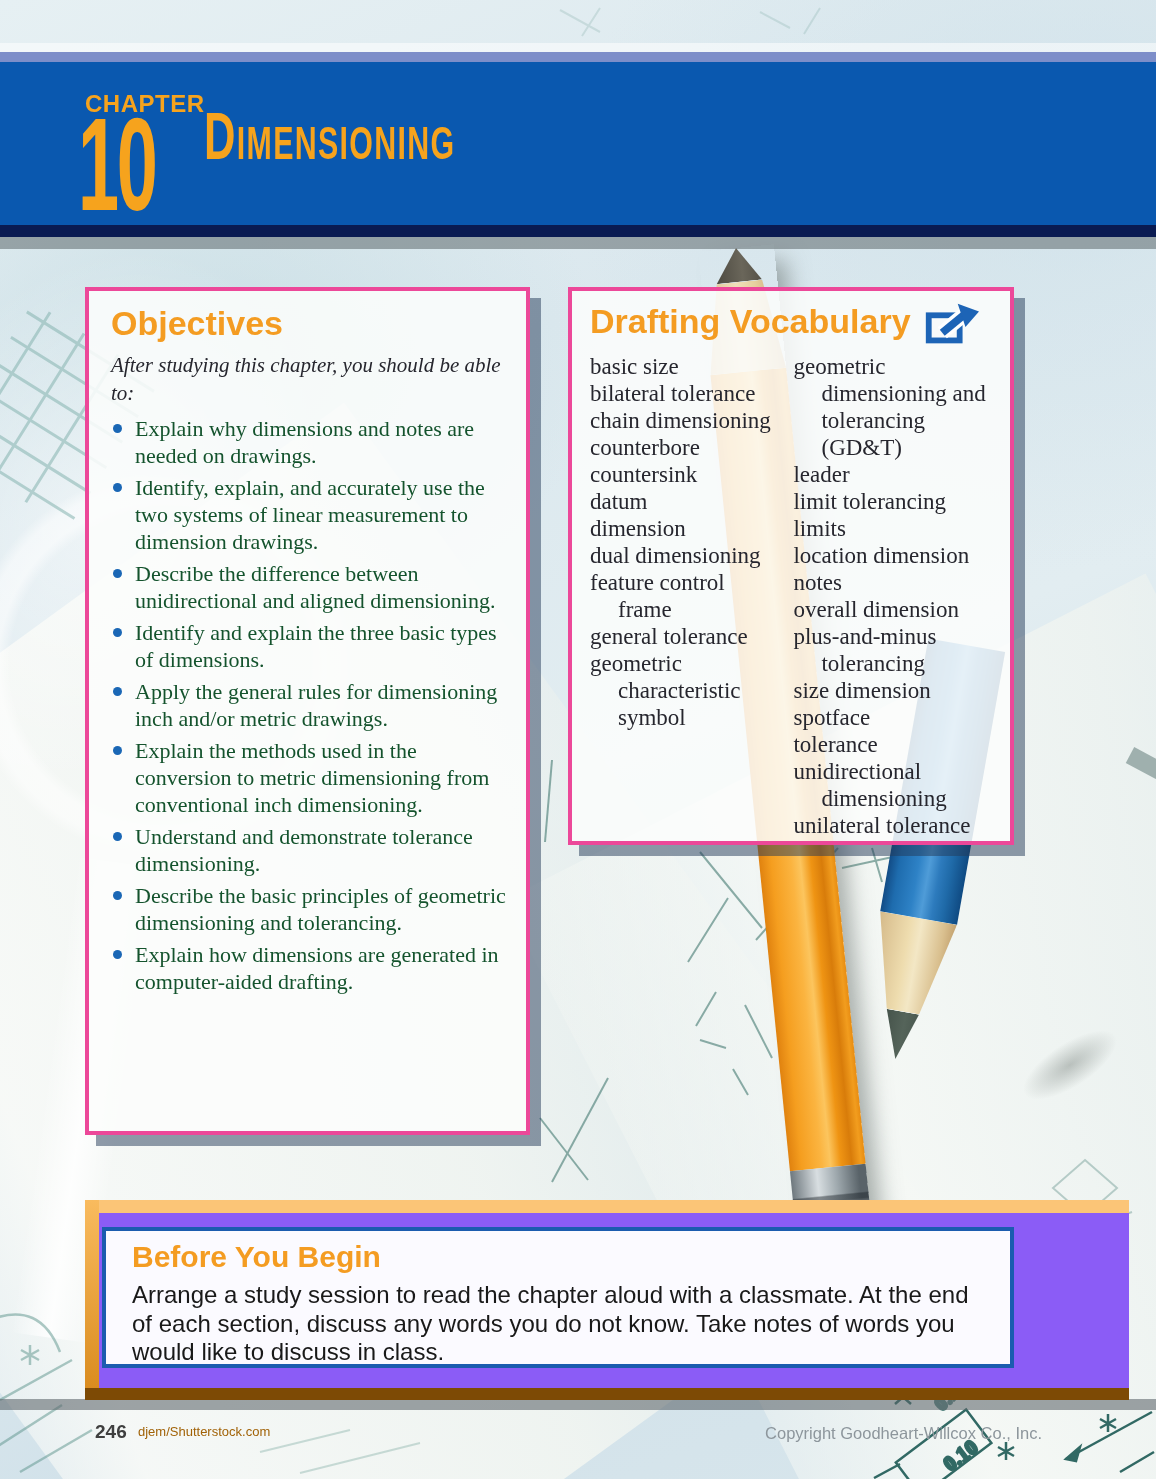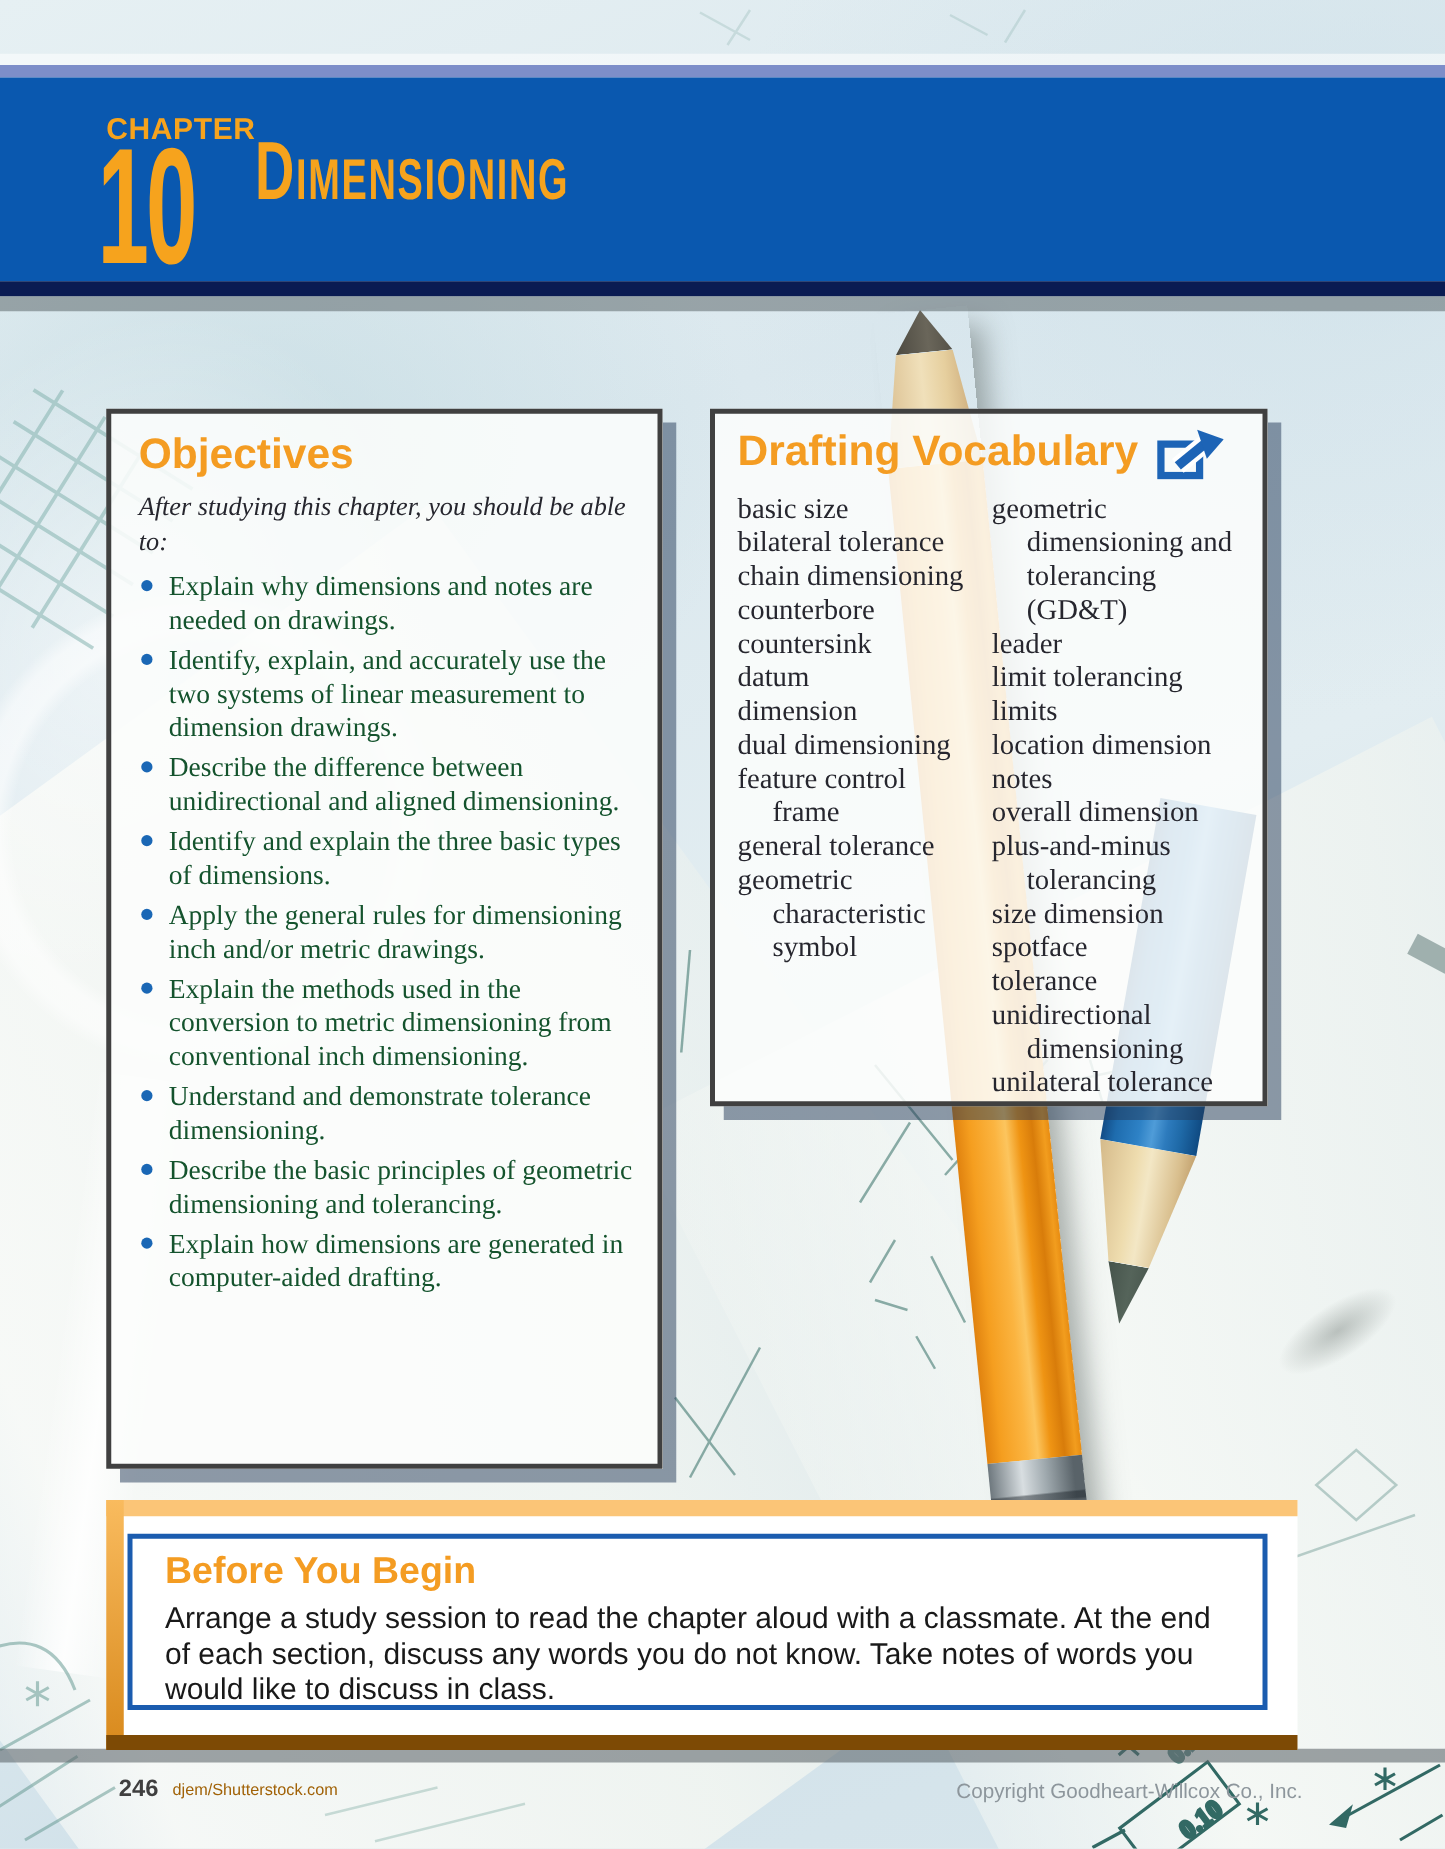--- a/index.html
+++ b/index.html
@@ -59,42 +59,42 @@
   #band-blue{top:62px;height:163px;background:#0a58af;}
   #band-navy{top:225px;height:12px;background:#0a1b52;}
   #band-gray{top:237px;height:12px;background:rgba(95,105,110,.55);}
   #chapter-label{left:85px;top:90px;z-index:5;color:#f6a31d;font-weight:bold;font-size:24px;letter-spacing:.5px;}
   #chapter-number{left:78px;top:99px;z-index:5;color:#f6a31d;font-weight:bold;font-size:132px;line-height:1;
     transform:scaleX(.56);transform-origin:left top;letter-spacing:-4px;}
   #chapter-title{left:204px;top:103px;z-index:5;color:#f6a31d;font-weight:bold;font-size:66px;line-height:1;
     font-variant:small-caps;letter-spacing:2px;transform:scaleX(.66);transform-origin:left top;}
 
   
-  .wbox{background:rgba(252,253,252,.87);border:4px solid #404040;box-sizing:border-box;
-    box-shadow:11px 11px 0 rgba(36,58,88,.5);z-index:5;margin-top:40px;}
+  .wbox{background:rgba(252,253,252,.87);border:4px solid #ec4899;box-sizing:border-box;
+    box-shadow:11px 11px 0 rgba(36,58,88,.5);z-index:5;}
   #objectives-box{left:85px;top:287px;width:445px;height:848px;padding:10px 14px 0 22px;}
   .box-title{color:#f49c22;font-weight:bold;font-size:34px;line-height:40px;margin:2px 0 8px 0;}
   #objectives-intro{font-family:"Liberation Serif",serif;font-style:italic;font-size:21px;line-height:28px;
     color:#26262e;margin:0 0 8px 0;}
   #objectives-list{list-style:none;margin:0;padding:0;}
   #objectives-list li{position:relative;font-family:"Liberation Serif",serif;font-size:22px;line-height:27px;
     color:#14532d;padding-left:24px;margin:0 0 5px 0;}
   #objectives-list li::before{content:"";position:absolute;left:2px;top:9px;width:9px;height:9px;
     border-radius:50%;background:#1a67b5;}
   #vocab-box{left:568px;top:287px;width:446px;height:558px;padding:8px 10px 0 18px;}
   #vocab-title-row{display:flex;align-items:center;gap:10px;}
   #vocab-cols{display:flex;gap:14px;margin-top:4px;}
   .vocab-col{list-style:none;margin:0;padding:0;}
   #vocab-col-left{width:200px;}
   #vocab-col-right{width:218px;}
   .vocab-col li{font-family:"Liberation Serif",serif;font-size:23px;line-height:27px;color:#26262e;
     padding-left:28px;text-indent:-28px;margin:0;}
 
   
-  #byb-box{left:85px;top:1200px;width:953px;height:200px;z-index:5;background:#ffffff;box-sizing:border-box;}
+  #byb-box{left:85px;top:1200px;width:1044px;height:200px;z-index:5;background:#8b5cf6;box-sizing:border-box;}
   #byb-top-bevel{left:0;top:0;width:100%;height:13px;background:#fbc577;}
   #byb-bottom-bevel{left:0;bottom:0;width:100%;height:12px;background:#7d4a05;}
   #byb-left-bevel{left:0;top:0;width:14px;height:100%;background:linear-gradient(180deg,#f9bb5e,#d8891c);}
   #byb-inner{left:17px;top:27px;width:912px;height:141px;background:rgba(255,255,255,.97);
     border:4px solid #1b5caf;box-sizing:border-box;padding:8px 24px 0 26px;}
   #byb-title{color:#f49c22;font-weight:bold;font-size:30px;line-height:36px;margin:0 0 6px 0;}
   #byb-body{font-size:24px;line-height:28.5px;color:#191919;margin:0;max-width:860px;}
   #gray-band-bottom{left:0;top:1399px;width:1156px;height:11px;z-index:4;background:rgba(92,100,105,.58);}
 
   

